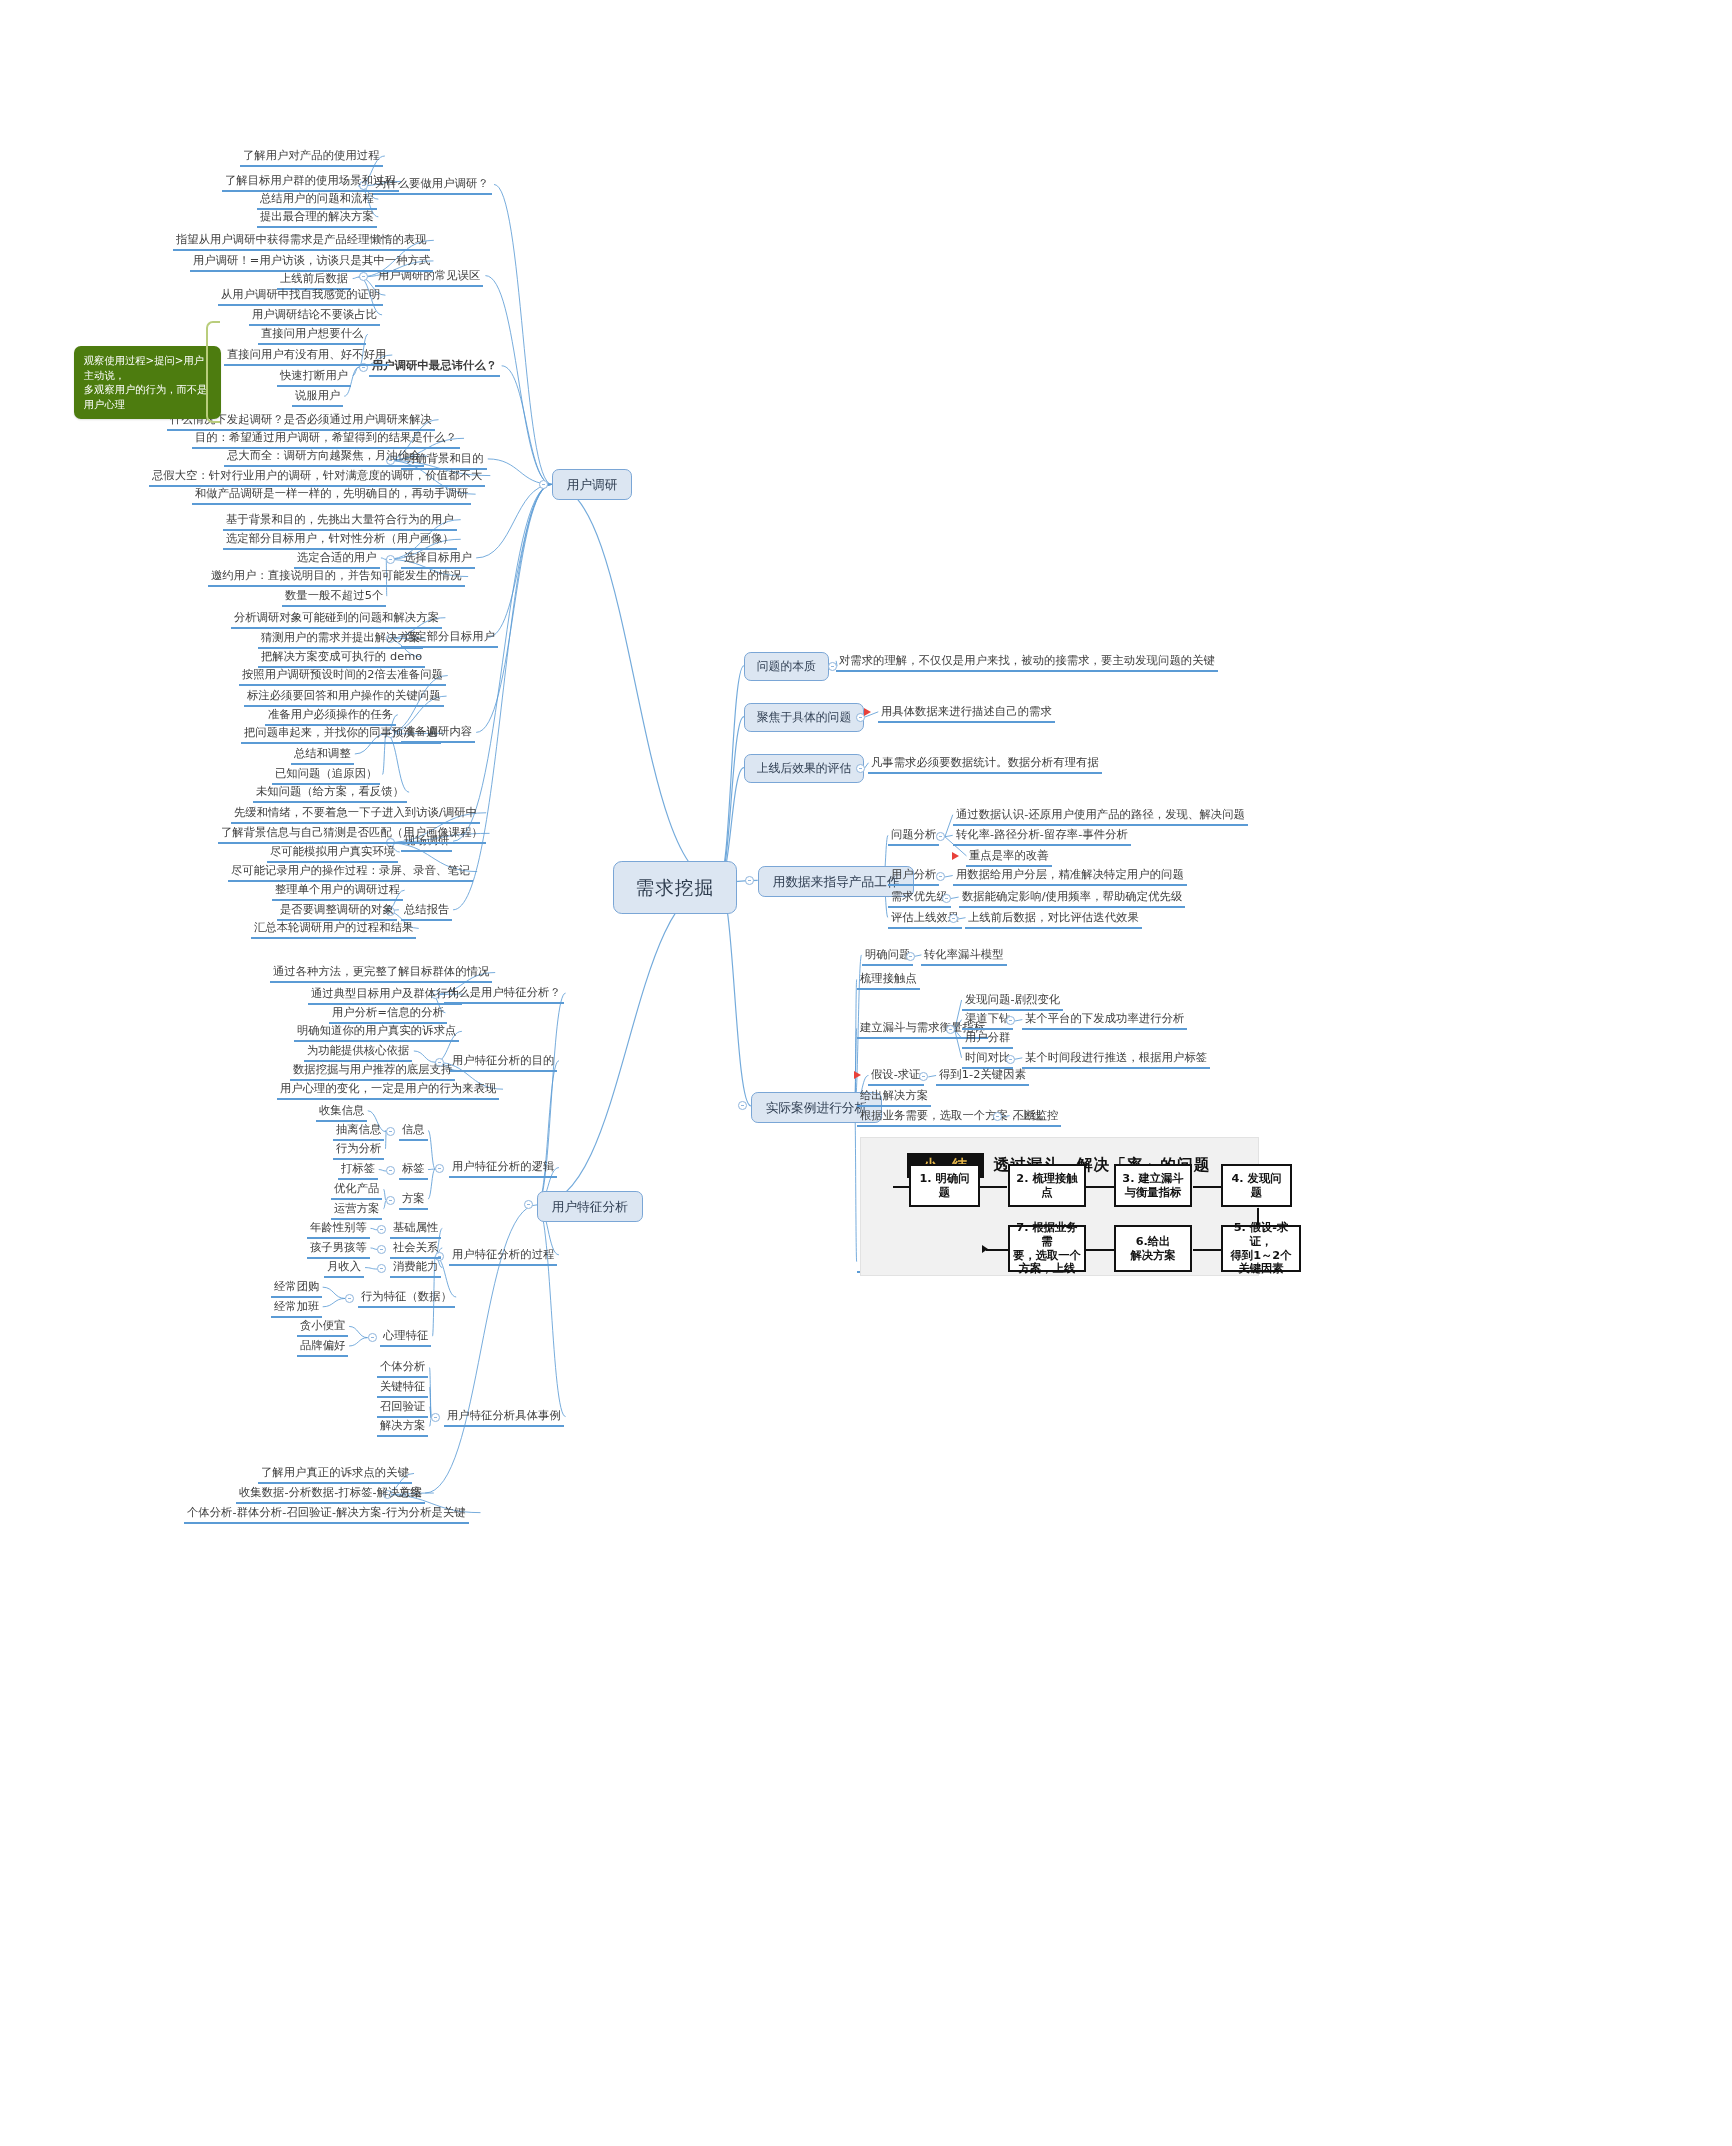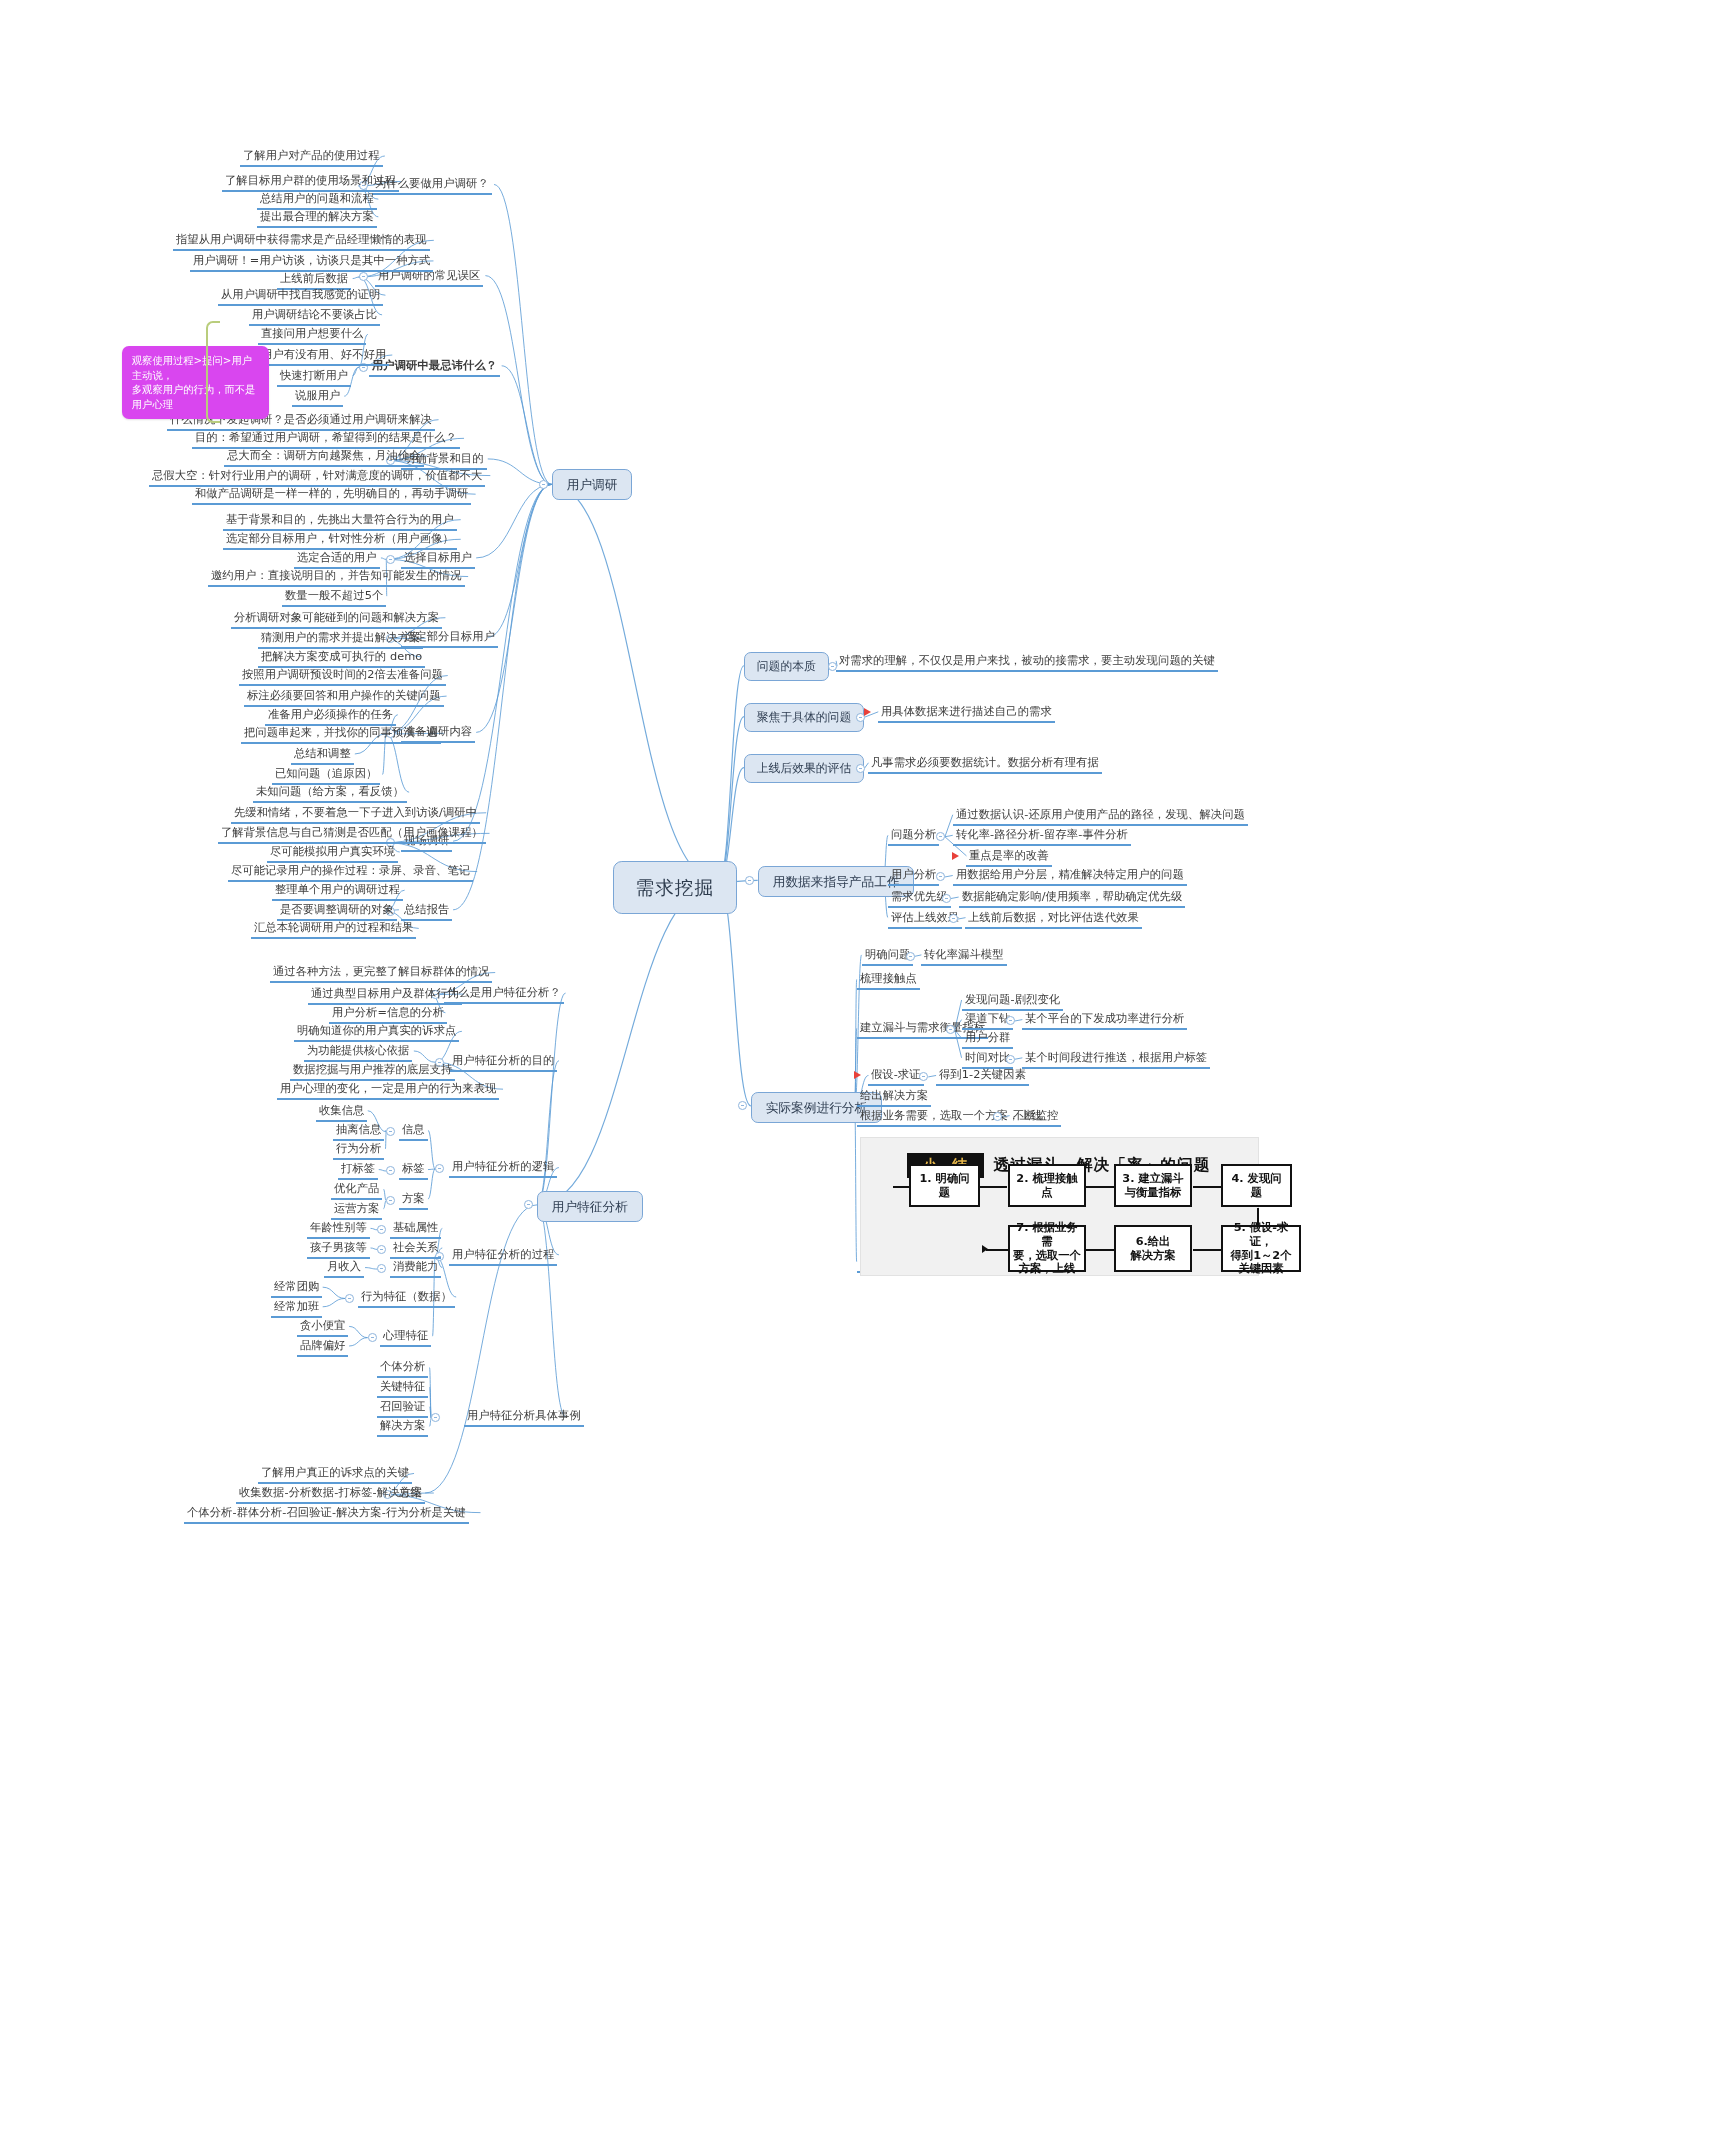--- a/index.html
+++ b/index.html
@@ -67,29 +67,28 @@
     border-radius:8.8px;
     font-size:18.6px;
     color:#2d3b4d;
     padding:12.7px 21.6px;
     white-space:nowrap;
     letter-spacing:1px;
   }
   
   .callout{
     position:absolute;
-    background:#d946ef;
+    background:#4d7c0f;
     color:#ffffff;
     border-radius:6.9px;
     font-size:10.3px;
     line-height:14.7px;
     padding:6.9px 9.8px;
     white-space:pre-line;
     box-shadow:0 1px 2px rgba(0,0,0,.12);
-    margin-left:48px;
   }
   .brace{
     position:absolute;
     border:2.9px solid #b9cd7c;
     border-right:none;
     border-radius:6.9px 0 0 6.9px;
     background:transparent;
   }
   
   .flag{
@@ -388,21 +387,21 @@
       <div class="dot" style="left: 377px; top: 1264px;"></div>
       <div class="leaf" style="left: 324px; top: 1260px;">月收入</div>
       <div class="leaf" style="left: 358px; top: 1290px;">行为特征（数据）</div>
       <div class="dot" style="left: 345px; top: 1294px;"></div>
       <div class="leaf" style="left: 271px; top: 1280px;">经常团购</div>
       <div class="leaf" style="left: 271px; top: 1300px;">经常加班</div>
       <div class="leaf" style="left: 380px; top: 1329px;">心理特征</div>
       <div class="dot" style="left: 368px; top: 1333px;"></div>
       <div class="leaf" style="left: 297px; top: 1319px;">贪小便宜</div>
       <div class="leaf" style="left: 297px; top: 1339px;">品牌偏好</div>
-      <div class="leaf" style="left: 464px; top: 1409px;">用户特征分析具体事例</div>
+      <div class="leaf" style="left: 444px; top: 1409px;">用户特征分析具体事例</div>
       <div class="dot" style="left: 431px; top: 1413px;"></div>
       <div class="leaf" style="left: 377px; top: 1360px;">个体分析</div>
       <div class="leaf" style="left: 377px; top: 1380px;">关键特征</div>
       <div class="leaf" style="left: 377px; top: 1400px;">召回验证</div>
       <div class="leaf" style="left: 377px; top: 1419px;">解决方案</div>
       <div class="leaf" style="left: 396px; top: 1486px;">总结</div>
       <div class="dot" style="left: 383px; top: 1490px;"></div>
       <div class="leaf" style="left: 258px; top: 1466px;">了解用户真正的诉求点的关键</div>
       <div class="leaf" style="left: 236px; top: 1486px;">收集数据-分析数据-打标签-解决方案</div>
       <div class="leaf" style="left: 184px; top: 1506px;">个体分析-群体分析-召回验证-解决方案-行为分析是关键</div>

